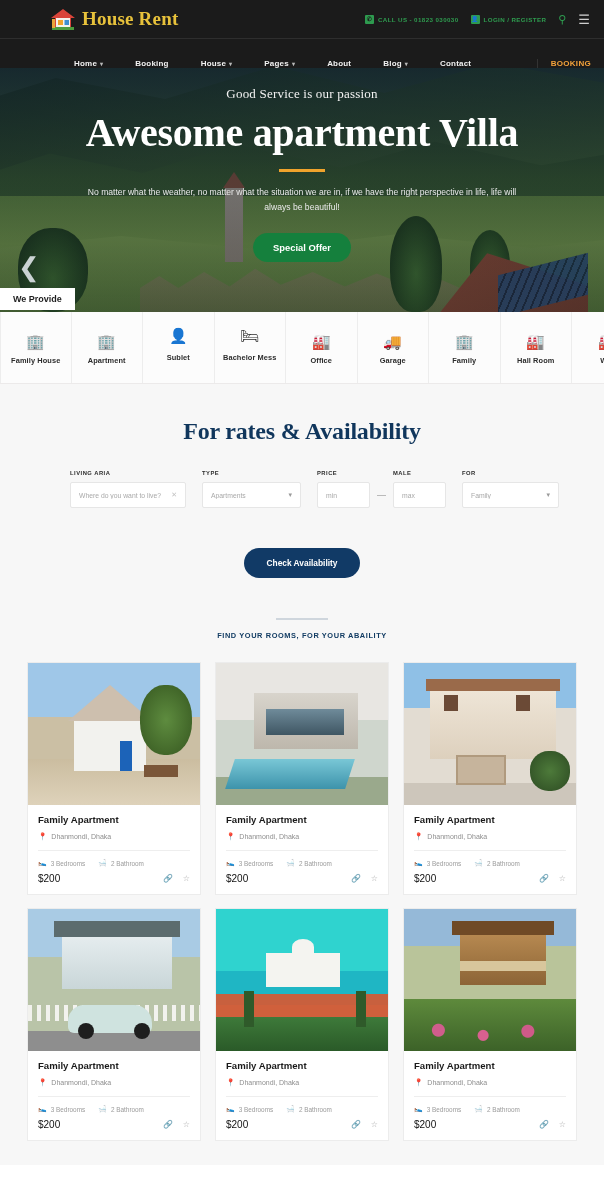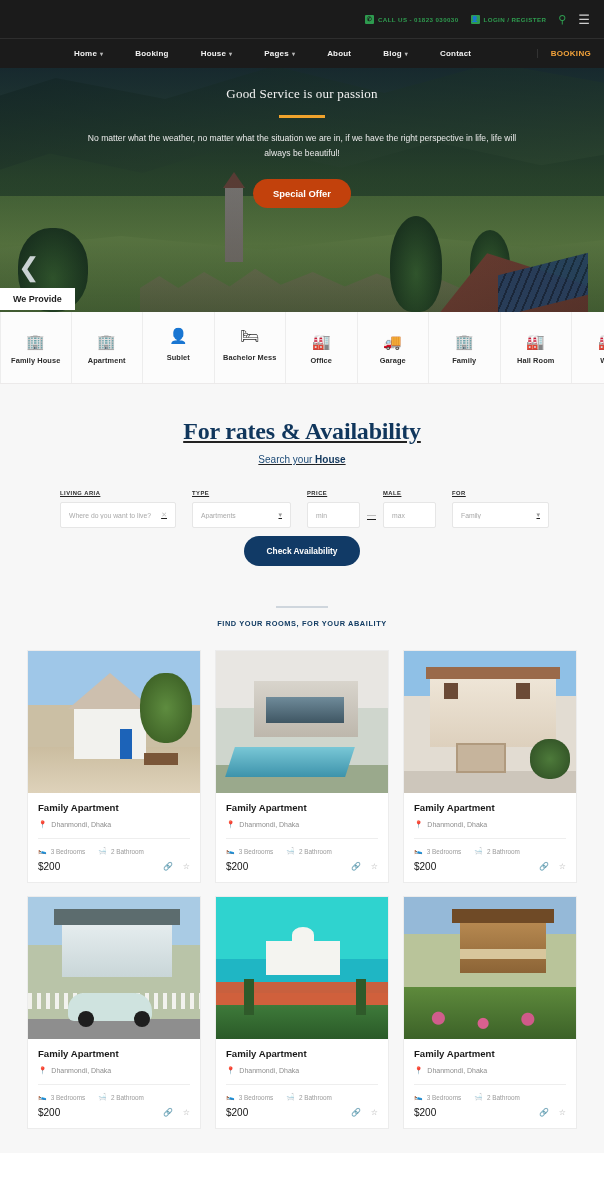--- a/index.html
+++ b/index.html
@@ -61,21 +61,21 @@
   }
   .icon-btn { color: #2e9b4f; font-size: 11px; line-height: 1; }
   .icon-btn.ham { color: #cfcfcf; font-size: 13px; }
 
   
   .navbar {
     height: 30px;
     background: #1b1b1b;
     border-top: 1px solid #2e2e2e;
     display: flex;
-    align-items: center;
+    align-items: flex-end;
     position: relative;
     z-index: 30;
   }
   .nav-items {
     display: flex;
     align-items: center;
     gap: 0;
     padding-left: 58px;
   }
   .nav-item {
@@ -210,21 +210,21 @@
   .hero-desc {
     color: #eaeaea;
     font-size: 8.6px;
     line-height: 1.75;
     margin: 13px auto 4px;
     width: 430px;
   }
   .hero-cta {
     display: inline-block;
     margin-top: 14px;
-    background: #c2410c;
+    background: #15803d;
     color: #fff;
     font-size: 9.4px;
     font-weight: bold;
     padding: 9px 20px;
     border-radius: 16px;
   }
   .hero-arrow {
     position: absolute;
     left: 18px; top: 186px;
     z-index: 6;
@@ -270,23 +270,22 @@
     font-weight: bold;
     color: #2c2c2c;
     white-space: nowrap;
     letter-spacing: .1px;
   }
   .cat.low { justify-content: flex-start; padding-top: 16px; gap: 10px; }
 
   
   .search-sec {
     background: #f7f7f7;
-    padding: 34px 0 30px;
+    padding: 34px 10px 30px;
     text-align: center;
-    text-decoration: underline;
   }
   .sec-title {
     font-family: "Liberation Serif", serif;
     font-size: 24px;
     font-weight: bold;
     color: #10365c;
     letter-spacing: -.2px;
   }
   .sec-sub {
     margin-top: 9px;
@@ -326,21 +325,21 @@
   .ctrl .chev { color: #9a9a9a; font-size: 7px; }
   .f-area { width: 116px; }
   .f-type { width: 99px; }
   .f-min  { width: 53px; }
   .f-max  { width: 53px; }
   .f-for  { width: 97px; }
   .dash { color: #9a9a9a; font-size: 9px; padding-bottom: 8px; }
   .price-group { display: flex; align-items: flex-end; gap: 7px; }
   .check-btn {
     display: inline-block;
-    margin-top: 8px;
+    margin-top: 40px;
     background: #113a66;
     color: #fff;
     font-size: 8.4px;
     font-weight: bold;
     padding: 10px 22px;
     border-radius: 16px;
     text-align: right;
   }
 
   
@@ -447,20 +446,33 @@
   .ph6 .croof { position:absolute; right:22px; top:12px; width:102px; height:14px; background:#6f4a26; }
   .ph6 .balc { position:absolute; right:30px; top:52px; width:86px; height:10px; background:#d8c69c; }
   .ph6 .flowers { position:absolute; left:0; right:0; bottom:0; height:52px; background:radial-gradient(circle at 20% 60%, #d05d8c 0 6px, transparent 7px), radial-gradient(circle at 46% 70%, #d9608f 0 5px, transparent 6px), radial-gradient(circle at 72% 62%, #cf5a89 0 6px, transparent 7px), linear-gradient(180deg,#5e8a3c,#3c6228); }
 </style>
 </head>
 <body>
 
 <div class="page">
 
   <div class="topbar">
+    <div class="logo">
+      <span class="logo-mark">
+        <svg width="26" height="24" viewBox="0 0 26 24">
+          <polygon points="13,2 25,11 21,11 21,22 5,22 5,11 1,11" fill="#d9443a"></polygon>
+          <rect x="6" y="11" width="14" height="11" fill="#f4f2ec"></rect>
+          <rect x="8" y="13" width="5" height="5" fill="#f0a32c"></rect>
+          <rect x="14.5" y="13" width="4.5" height="5" fill="#3d8fd1"></rect>
+          <rect x="2" y="20" width="22" height="3" fill="#4d9b3f"></rect>
+          <rect x="2" y="12" width="3" height="9" fill="#e8a53a"></rect>
+        </svg>
+      </span>
+      <span class="logo-text">House Rent</span>
+    </div>
 
     <div class="top-right">
       <span class="top-link">
         <span class="top-ico">✆</span>
         <span>CALL US - 01823 030030</span>
       </span>
       <span class="top-link">
         <span class="top-ico">👤</span>
         <span>LOGIN / REGISTER</span>
       </span>
@@ -516,20 +528,21 @@
       <div class="tree-b"></div>
       <div class="roof-right"></div>
       <div class="solar"></div>
     </div>
     <div class="hero-overlay"></div>
 
     <div class="hero-arrow">❮</div>
 
     <div class="hero-content">
       <div class="hero-sub">Good Service is our passion</div>
+      <div class="hero-title">Awesome apartment Villa</div>
       <div class="hero-rule"></div>
       <div class="hero-desc">No matter what the weather, no matter what the situation we are in, if we have the right perspective in life, life will always be beautiful!</div>
       <span class="hero-cta">Special Offer</span>
     </div>
   </div>
 
   <div class="cats-wrap">
     <div class="cats-tab">We Provide</div>
     <div class="cats-row">
 
@@ -576,23 +589,20 @@
       <div class="cat">
         <span class="cat-ico">🏭</span>
         <span class="cat-label">War</span>
       </div>
 
     </div>
   </div>
 
   <div class="search-sec">
     <div class="sec-title">For rates &amp; Availability</div>
-    <div class="sec-sub">
-      <span>Search your </span><b>House</b>
-    </div>
 
     <div class="form-row">
 
       <div class="fld">
         <span class="fld-label">LIVING ARIA</span>
         <div class="ctrl f-area">
           <span class="val">Where do you want to live?</span>
           <span class="x">✕</span>
         </div>
       </div>

